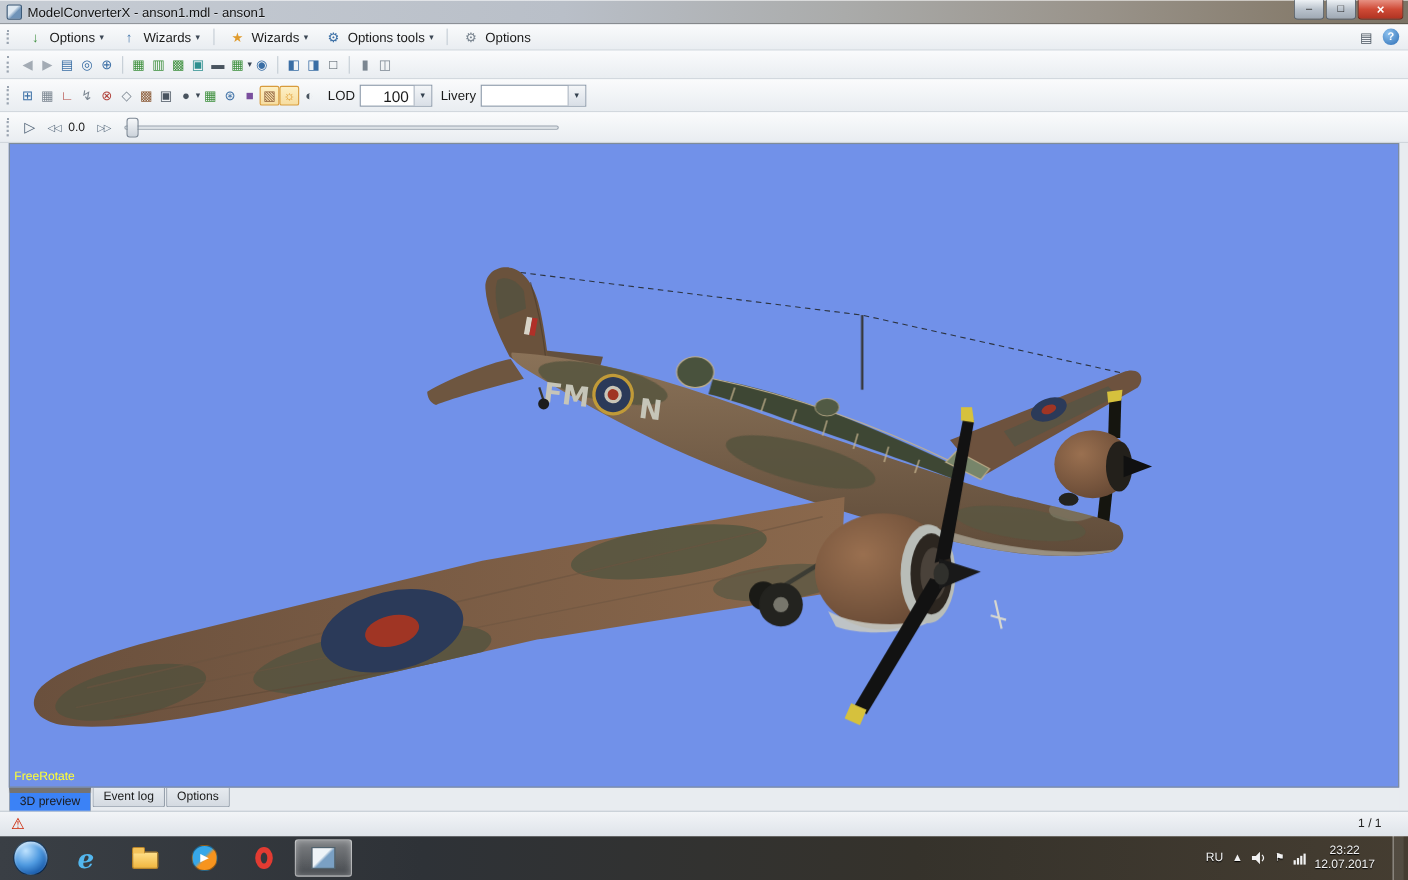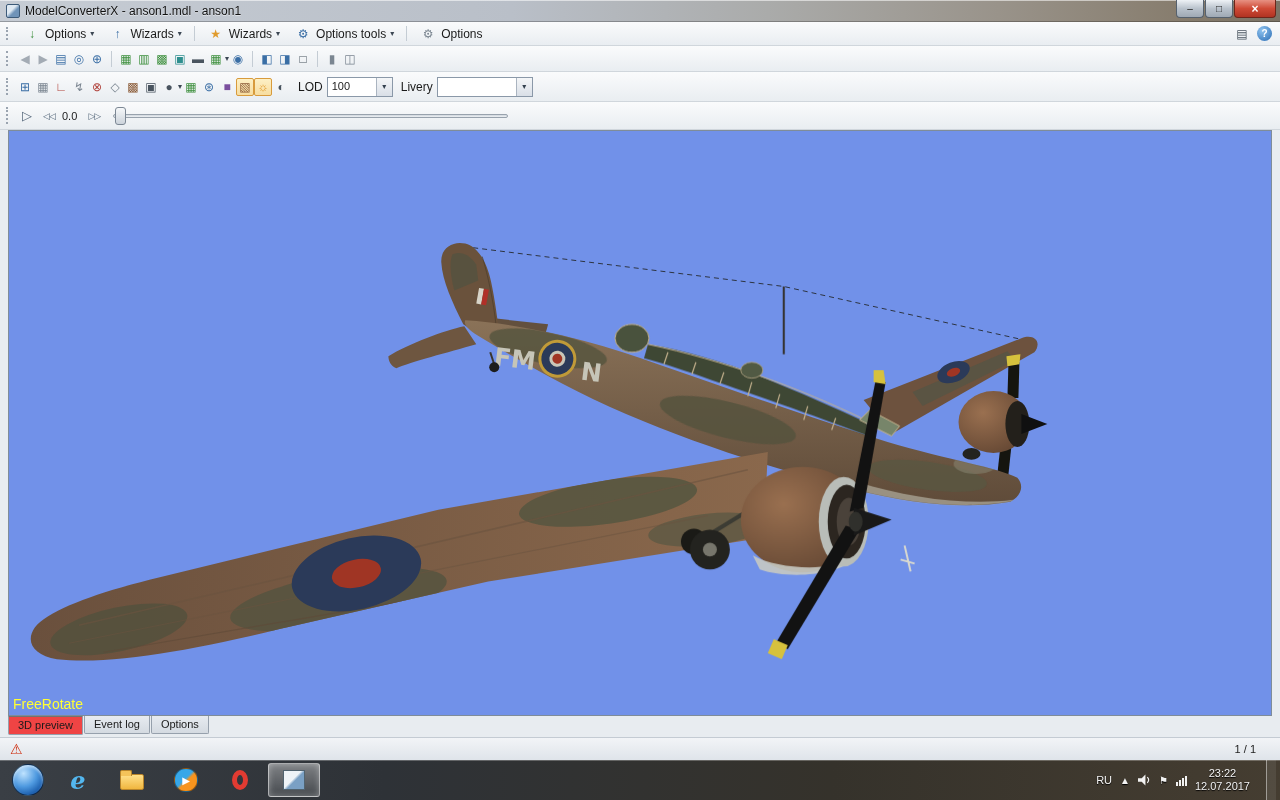--- a/index.html
+++ b/index.html
@@ -36,45 +36,45 @@
   .ti { width:18px; height:18px; display:flex; align-items:center; justify-content:center;
     font-size:12px; border-radius:2px; color:#49545f; }
   .c-dis{color:#a3abb4} .c-blue{color:#3a6ea5} .c-green{color:#3c8f3c} .c-teal{color:#2e8f8f}
   .c-dark{color:#49545f} .c-gray{color:#7b8691} .c-red{color:#b0413a} .c-brown{color:#8a5a36}
   .c-purple{color:#7a4f9e} .c-orange{color:#e09b2d}
   .sel { background:linear-gradient(#fdf0c5,#f7ddA0); background-color:#fbe6a2; border:1px solid #d89b3c; }
   .help-ico { width:15px; height:15px; border-radius:50%; background:radial-gradient(circle at 35% 30%,#8fc3ef,#2a6cb4);
     color:#fff; font-size:10px; font-weight:bold; display:flex; align-items:center; justify-content:center; }
   .mb-right { margin-left:auto; display:flex; align-items:center; gap:6px; padding-right:4px; }
   .combo { display:flex; align-items:stretch; height:20px; background:#fff; border:1px solid #8a98a8; margin-left:4px; }
-  .combo .val { font-size:11px; padding:2px 4px 0 4px; }
+  .combo .val { font-size:14px; padding:2px 4px 0 4px;text-align:right; }
   .combo .dd { width:16px; display:flex; align-items:center; justify-content:center; font-size:8px; color:#33404e;
     background:linear-gradient(#f4f6f8,#d9dfe7); border-left:1px solid #aab4c0; }
   .tlabel { font-size:12px; margin-left:8px; }
   .pbtn { width:22px; height:20px; display:flex; align-items:center; justify-content:center;
     color:#55677a; font-size:13px; }
   .pbtn.sm { font-size:9px; letter-spacing:-1px; }
   .timeval { font-size:11px; margin:0 6px 0 2px; }
   .slider { position:relative; width:395px; height:20px; margin-left:8px; }
   .slider .track { position:absolute; left:0; right:0; top:8px; height:4px;
     background:linear-gradient(#cfd6dd,#eef1f4); border:1px solid #98a2ad; border-radius:2px; }
   .slider .thumb { position:absolute; left:2px; top:1px; width:11px; height:18px; border-radius:3px;
     background:linear-gradient(#f6f8fa,#ccd3db); border:1px solid #7c8794; }
 
   
   .workarea { flex:1; display:flex; flex-direction:column; padding:0 8px; background:#e8ecf0; min-height:0; }
   .viewport { flex:1; position:relative; background:#7191e9; border:1px solid #7f8c99; min-height:0; overflow:hidden; }
   .viewport svg { position:absolute; left:0; top:0; width:100%; height:100%; }
-  .vmode { position:absolute; left:4px; bottom:3px; color:#ffff33; font-size:14px; }
+  .vmode { position:absolute; left:4px; bottom:3px; color:#ffff33; font-size:11px; }
   svg text { font-family:"DejaVu Sans", sans-serif; }
 
   .tabstrip { height:21px; flex:0 0 21px; display:flex; align-items:flex-start; background:#e8ecf0; }
   .tab { padding:2px 9px 3px 9px; font-size:11px; border:1px solid #96a0ac; border-top:none;
     background:linear-gradient(#e7ebf0,#d4dae1); margin-right:1px; border-radius:0 0 2px 2px; }
-  .tab.active { background:#ef4444; border-top:2px solid #737373; margin-top:-1px; }
+  .tab.active { background:#3b82f6; border-top:6px solid #737373; margin-top:-1px; }
 
   .statusbar { height:23px; flex:0 0 23px; display:flex; align-items:center; padding:0 10px;
     background:linear-gradient(#f2f4f7,#dfe4ea); border-top:1px solid #c4cbd3; margin:0 -8px; }
   .warn { color:#cc2200; font-size:14px; line-height:1; }
   .pages { margin-left:auto; font-size:11px; color:#222; padding-right:14px; }
 
   
   .taskbar { height:40px; flex:0 0 40px; display:flex; align-items:center; padding-left:4px;
     background:linear-gradient(90deg,#3a3f45 0%,#2e3237 30%,#35322b 65%,#453d31 100%);
     box-shadow:inset 0 1px 0 rgba(255,255,255,.25); }

